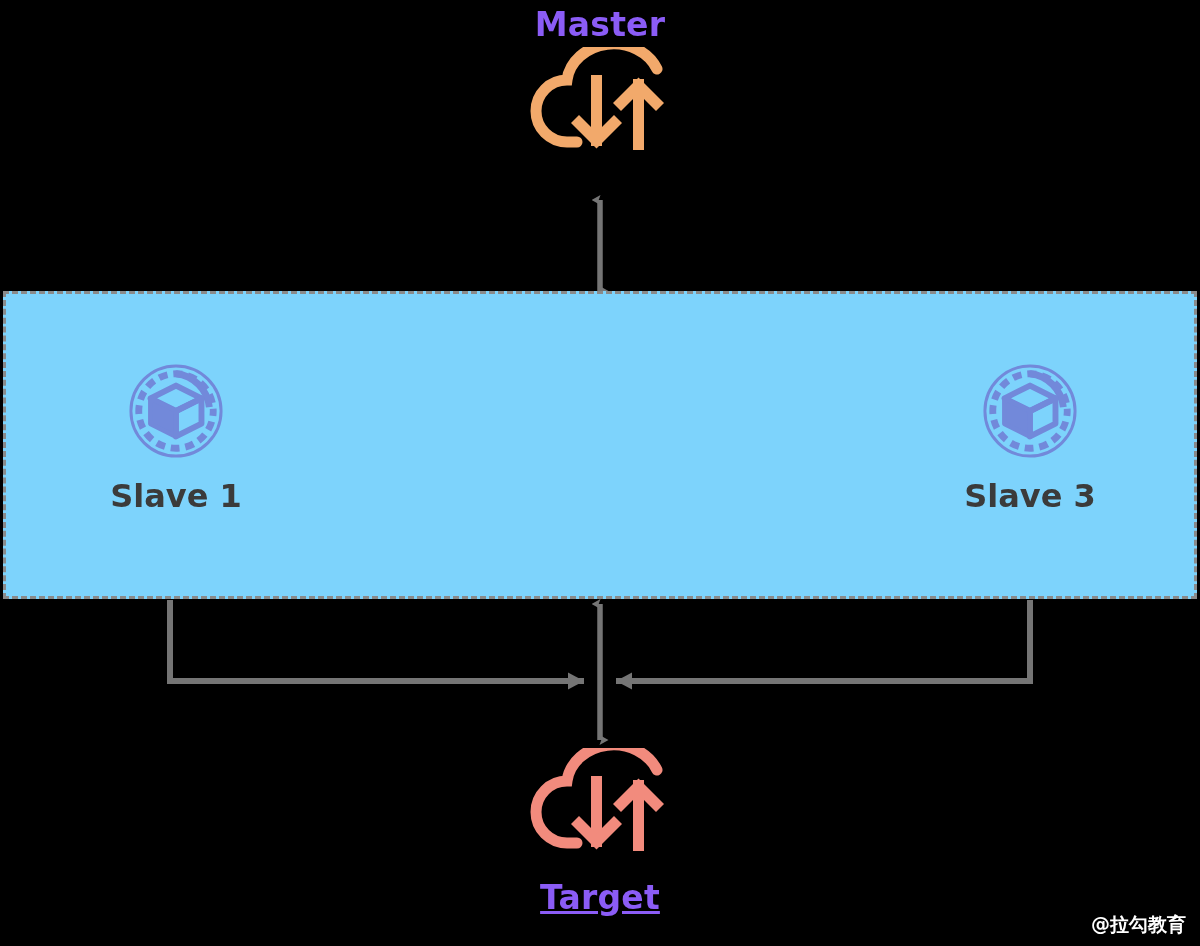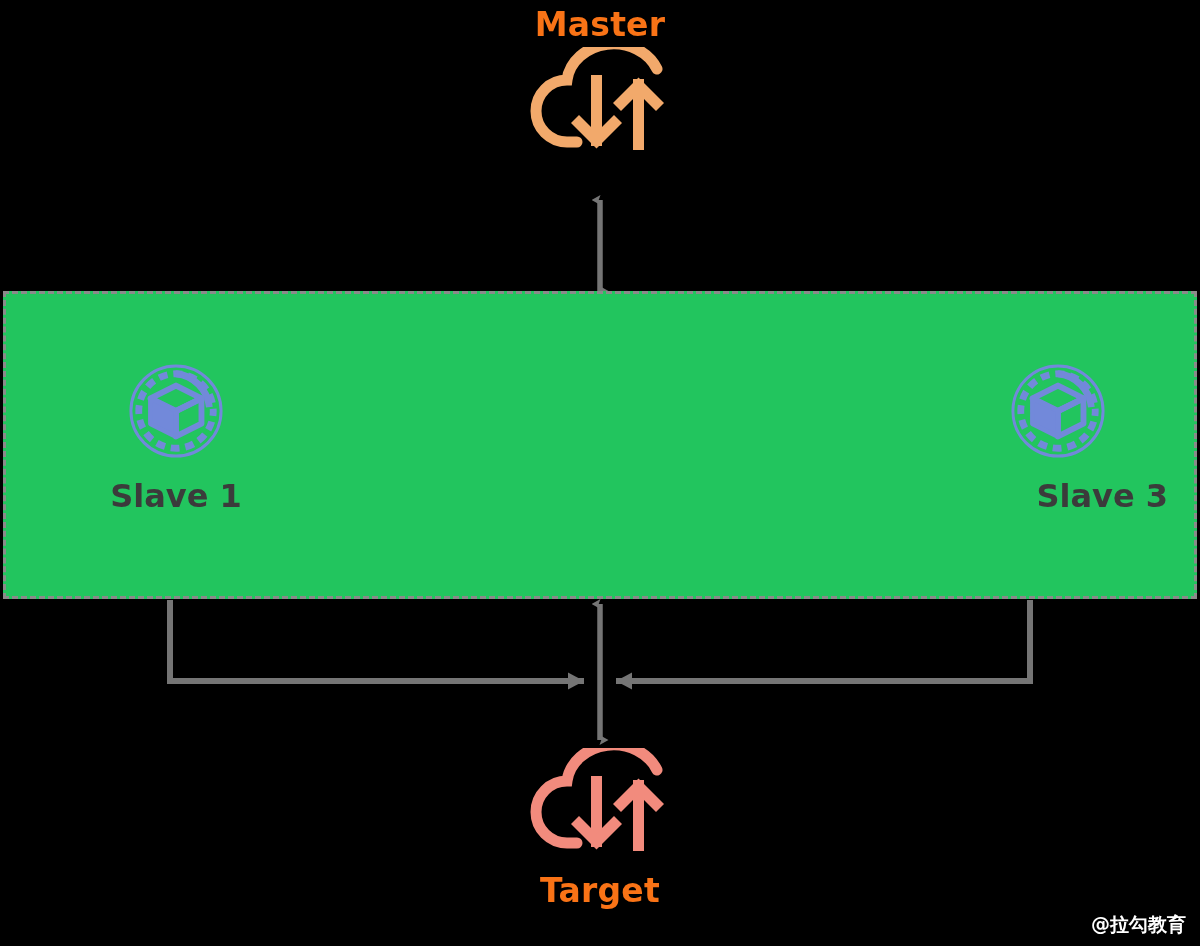--- a/index.html
+++ b/index.html
@@ -21,72 +21,72 @@
     position: absolute;
     left: 460px;
     top: 8px;
     width: 280px;
     height: 200px;
   }
   .cloud-label {
     text-align: center;
     font-size: 33px;
     font-weight: 700;
-    color: #f97316;
+    color: #8b5cf6;
     letter-spacing: 0.2px;
     line-height: 1;
   }
   #master-label { margin-bottom: 6px; }
   .cloud-icon-wrap {
     display: flex;
     justify-content: center;
     align-items: flex-start;
   }
 
   
   #slaves-box {
     position: absolute;
     left: 3px;
     top: 291px;
     width: 1194px;
     height: 308px;
-    background: #22c55e;
+    background: #7dd3fc;
     border: 3px dashed #8a8a8a;
     box-sizing: border-box;
   }
   .slave-node {
     position: absolute;
     top: 68px;
     width: 220px;
     text-align: center;
   }
   #slave-1 { left: 60px; }
   #slave-2 { left: 487px; }
-  #slave-3 { left: 942px; text-align: right; }
+  #slave-3 { left: 914px; }
   .slave-icon-wrap {
     display: flex;
     justify-content: center;
     margin-bottom: 20px;
   }
   .slave-label {
     font-size: 32px;
     font-weight: 700;
     color: #3b3b3b;
     line-height: 1;
   }
 
   
   #target-group {
     position: absolute;
     left: 460px;
     top: 748px;
     width: 280px;
     height: 180px;
   }
-  #target-label { margin-top: 1px; }
+  #target-label { margin-top: 8px; text-decoration: underline; }
 
   
   #connectors {
     position: absolute;
     left: 0;
     top: 0;
     width: 1200px;
     height: 946px;
     pointer-events: none;
   }

